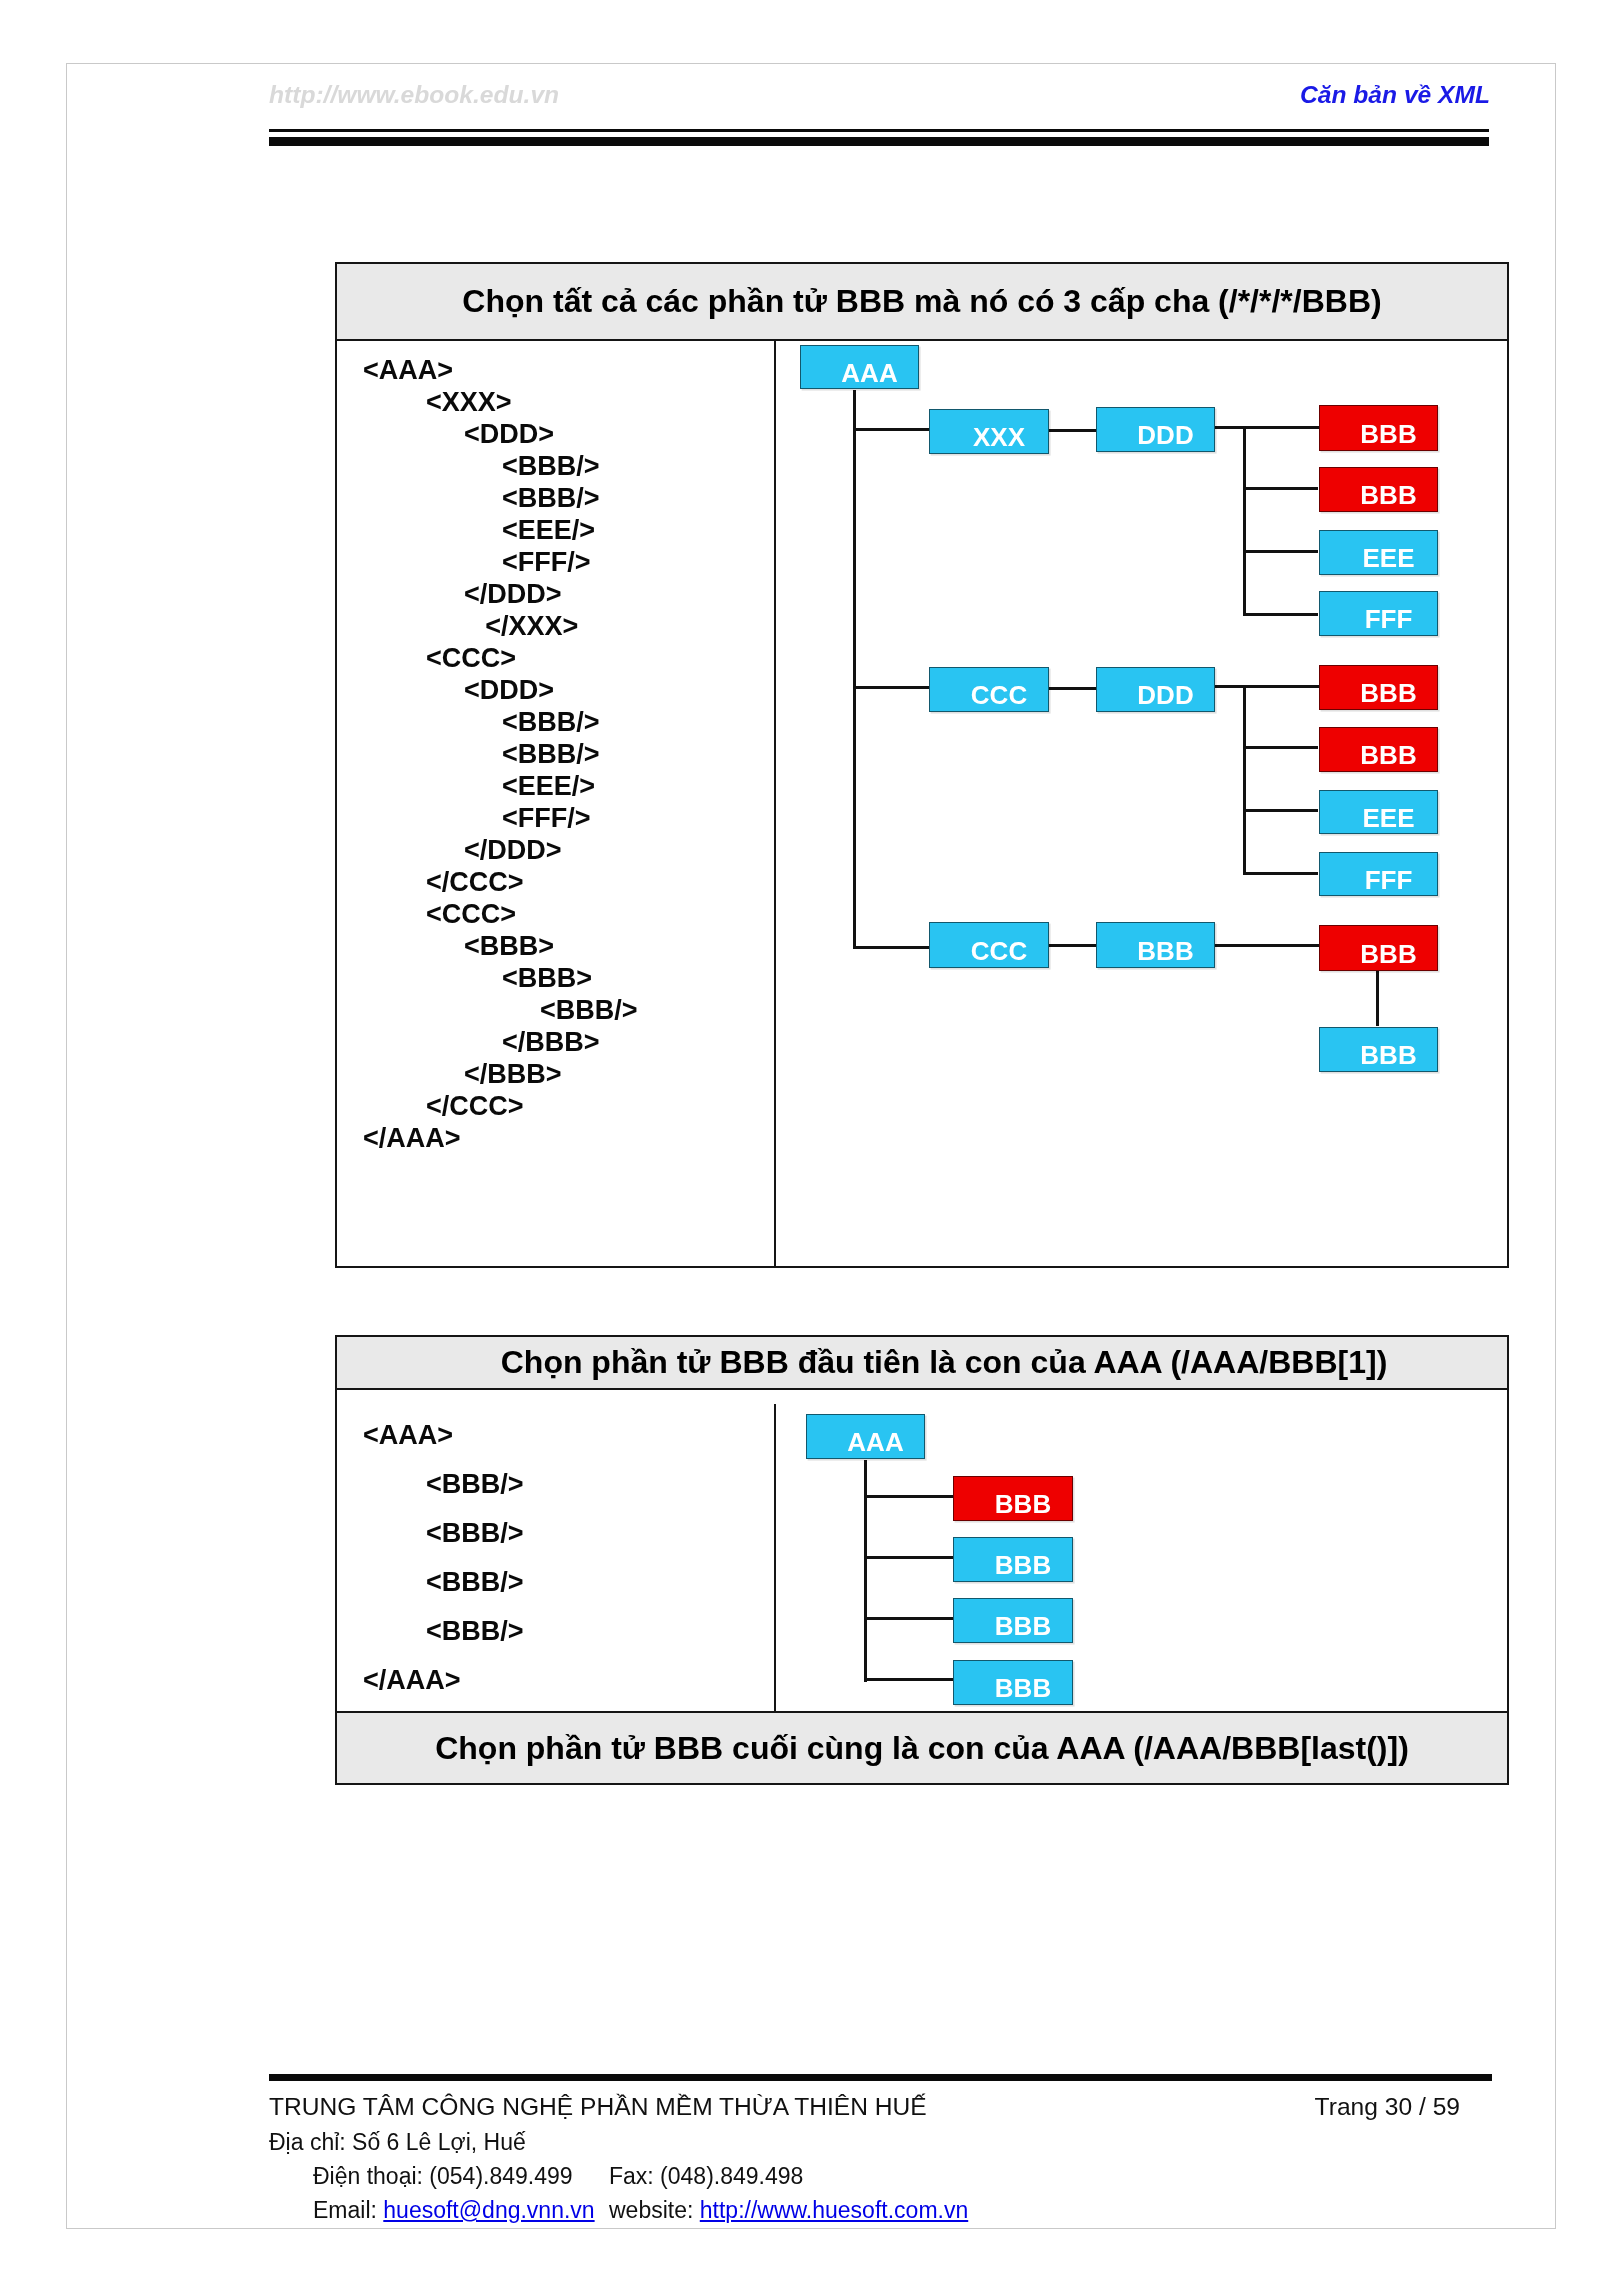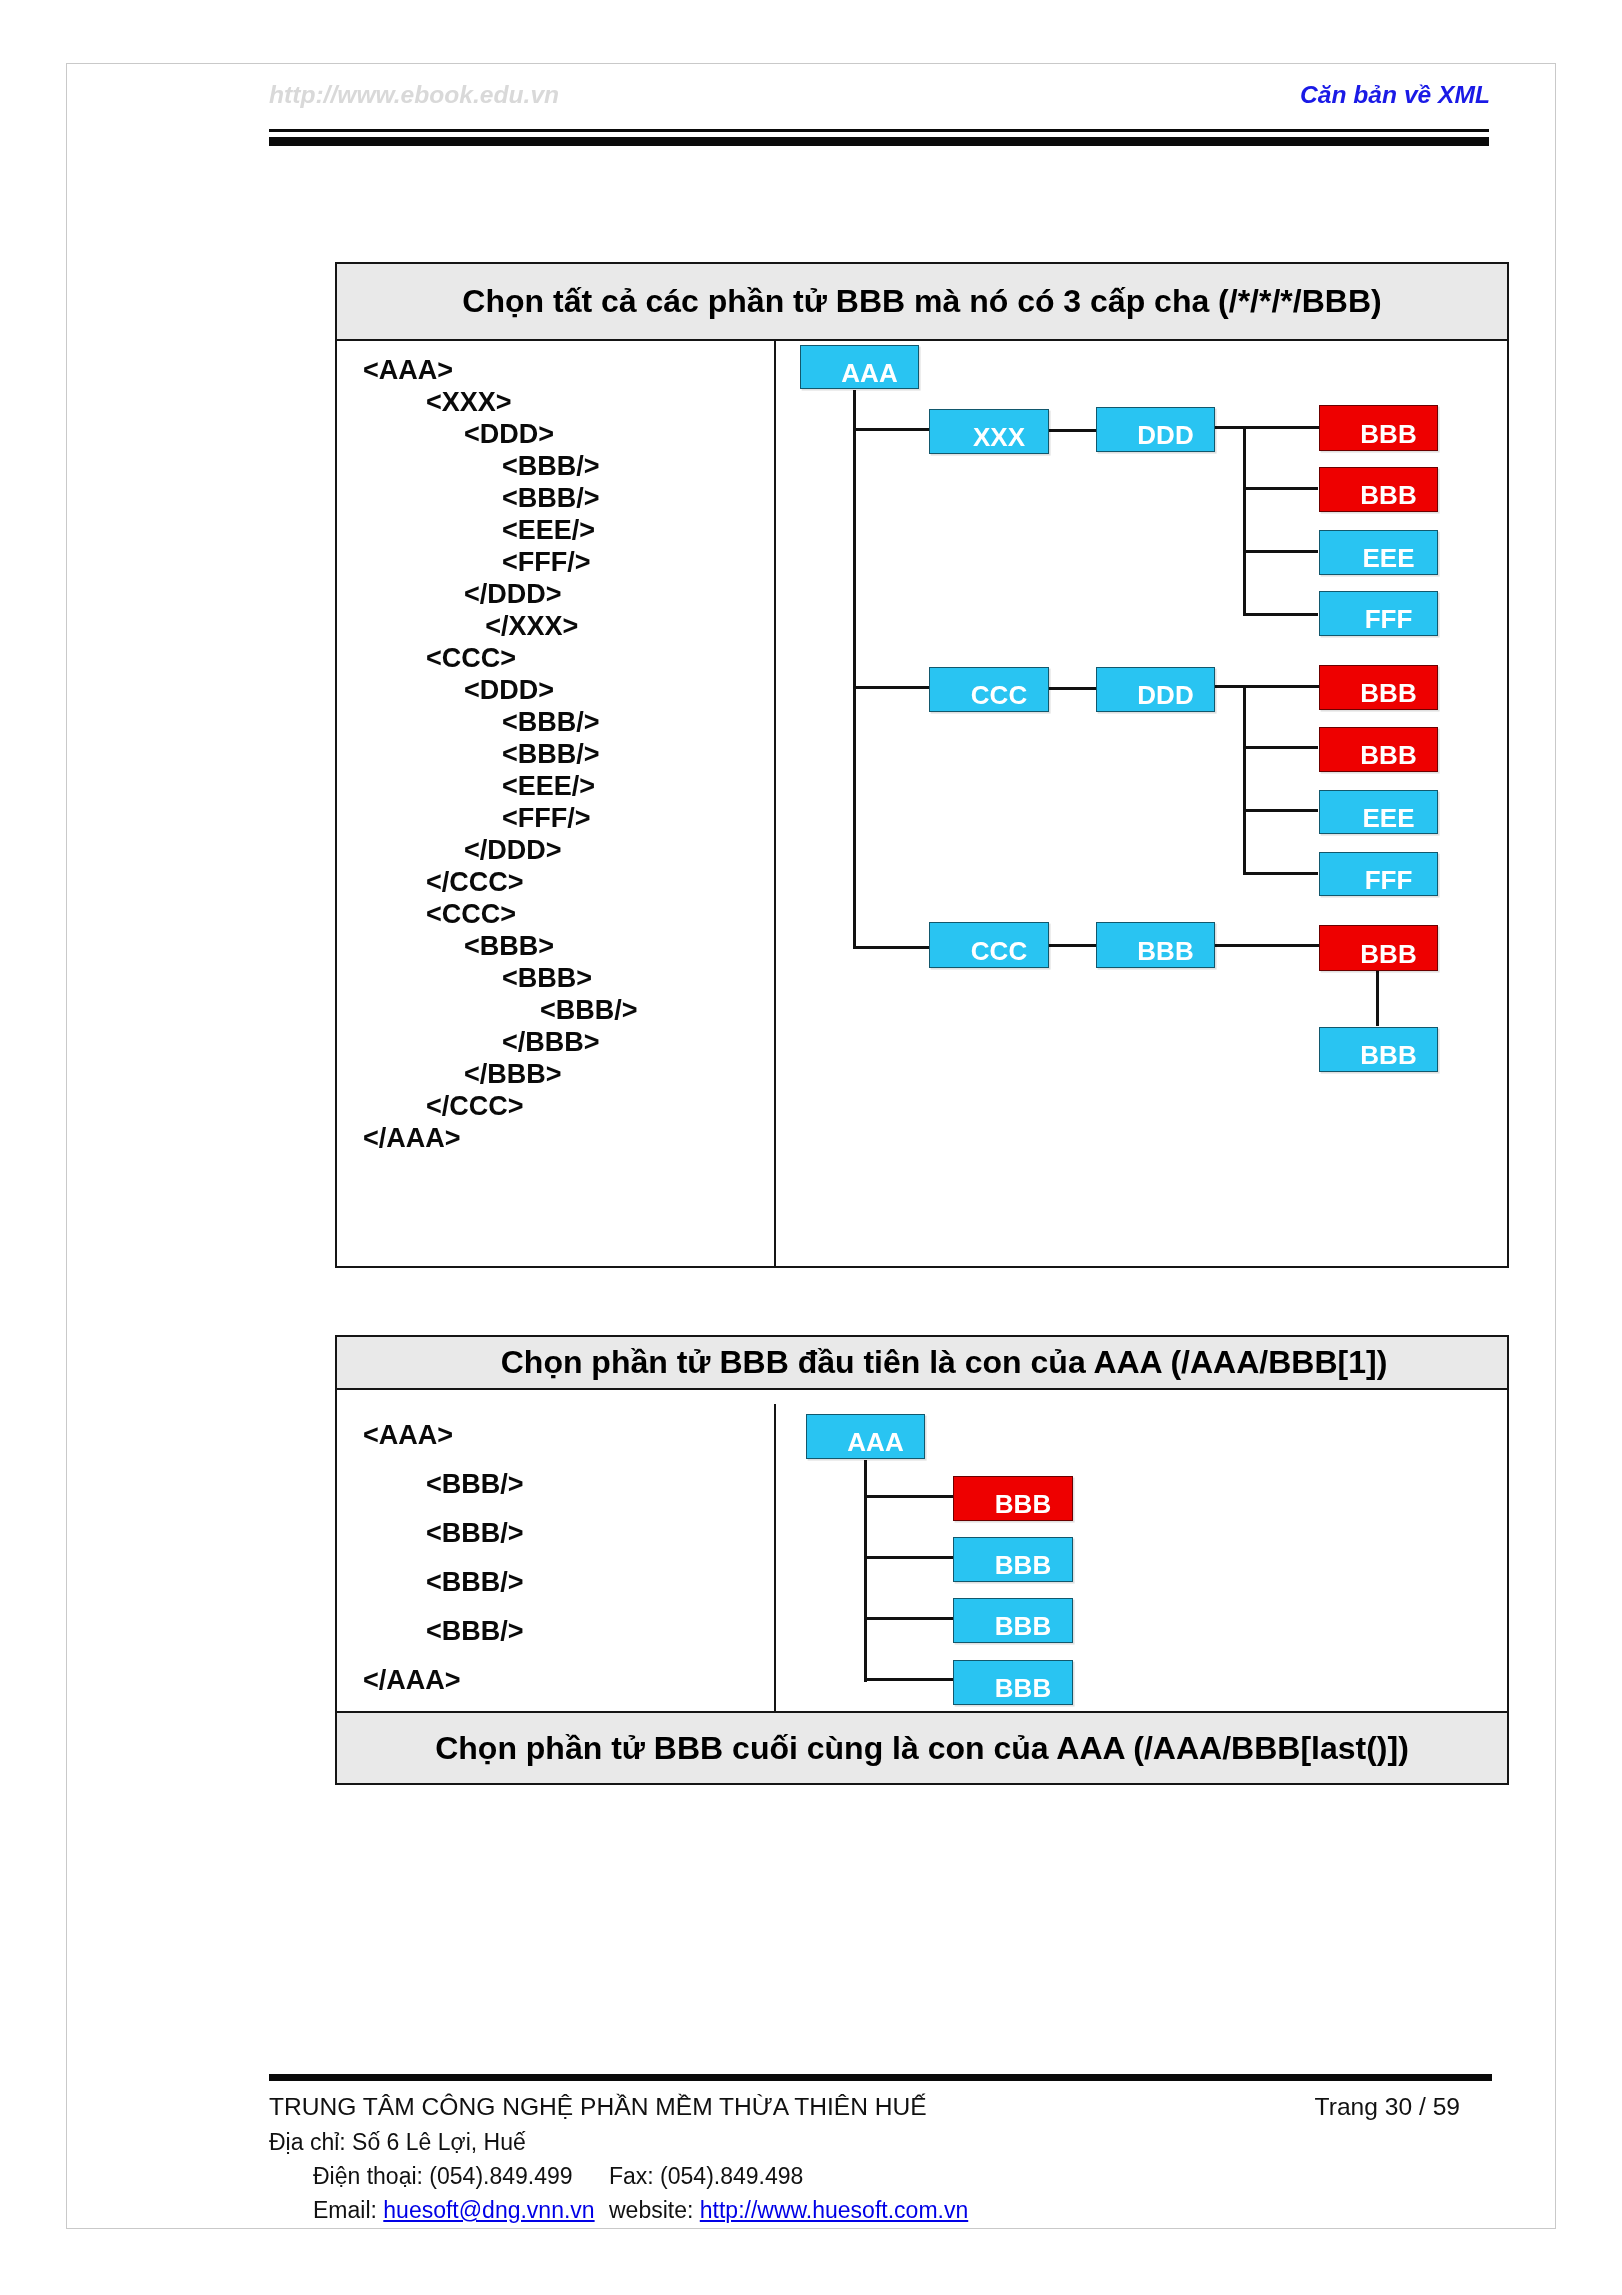--- a/index.html
+++ b/index.html
@@ -171,21 +171,21 @@
       <div class="node" style="left: 953px; top: 1598px; width: 120px; height: 45px; background: rgb(41, 196, 242);">BBB</div>
       <div class="node" style="left: 953px; top: 1660px; width: 120px; height: 45px; background: rgb(41, 196, 242);">BBB</div>
     </div>
 
   <div class="f-rule"></div>
   <div class="f-org">TRUNG TÂM CÔNG NGHỆ PHẦN MỀM THỪA THIÊN HUẾ</div>
   <div class="f-page">Trang  30 / 59</div>
   <div class="f-addr">Địa chỉ: Số 6 Lê Lợi, Huế</div>
   <div class="f-row f-phone">
     <span>Điện thoại: (054).849.499</span>
-    <span class="f-col2">Fax: (054).849.498</span>
+    <span class="f-col2">Fax: (048).849.498</span>
   </div>
   <div class="f-row f-email">
     <span>Email: </span><a href="#" class="f-link">huesoft@dng.vnn.vn</a>
     <span class="f-col2">
       <span>website: </span><a href="#" class="f-link">http://www.huesoft.com.vn</a>
     </span>
   </div>
 </div>
 
 

